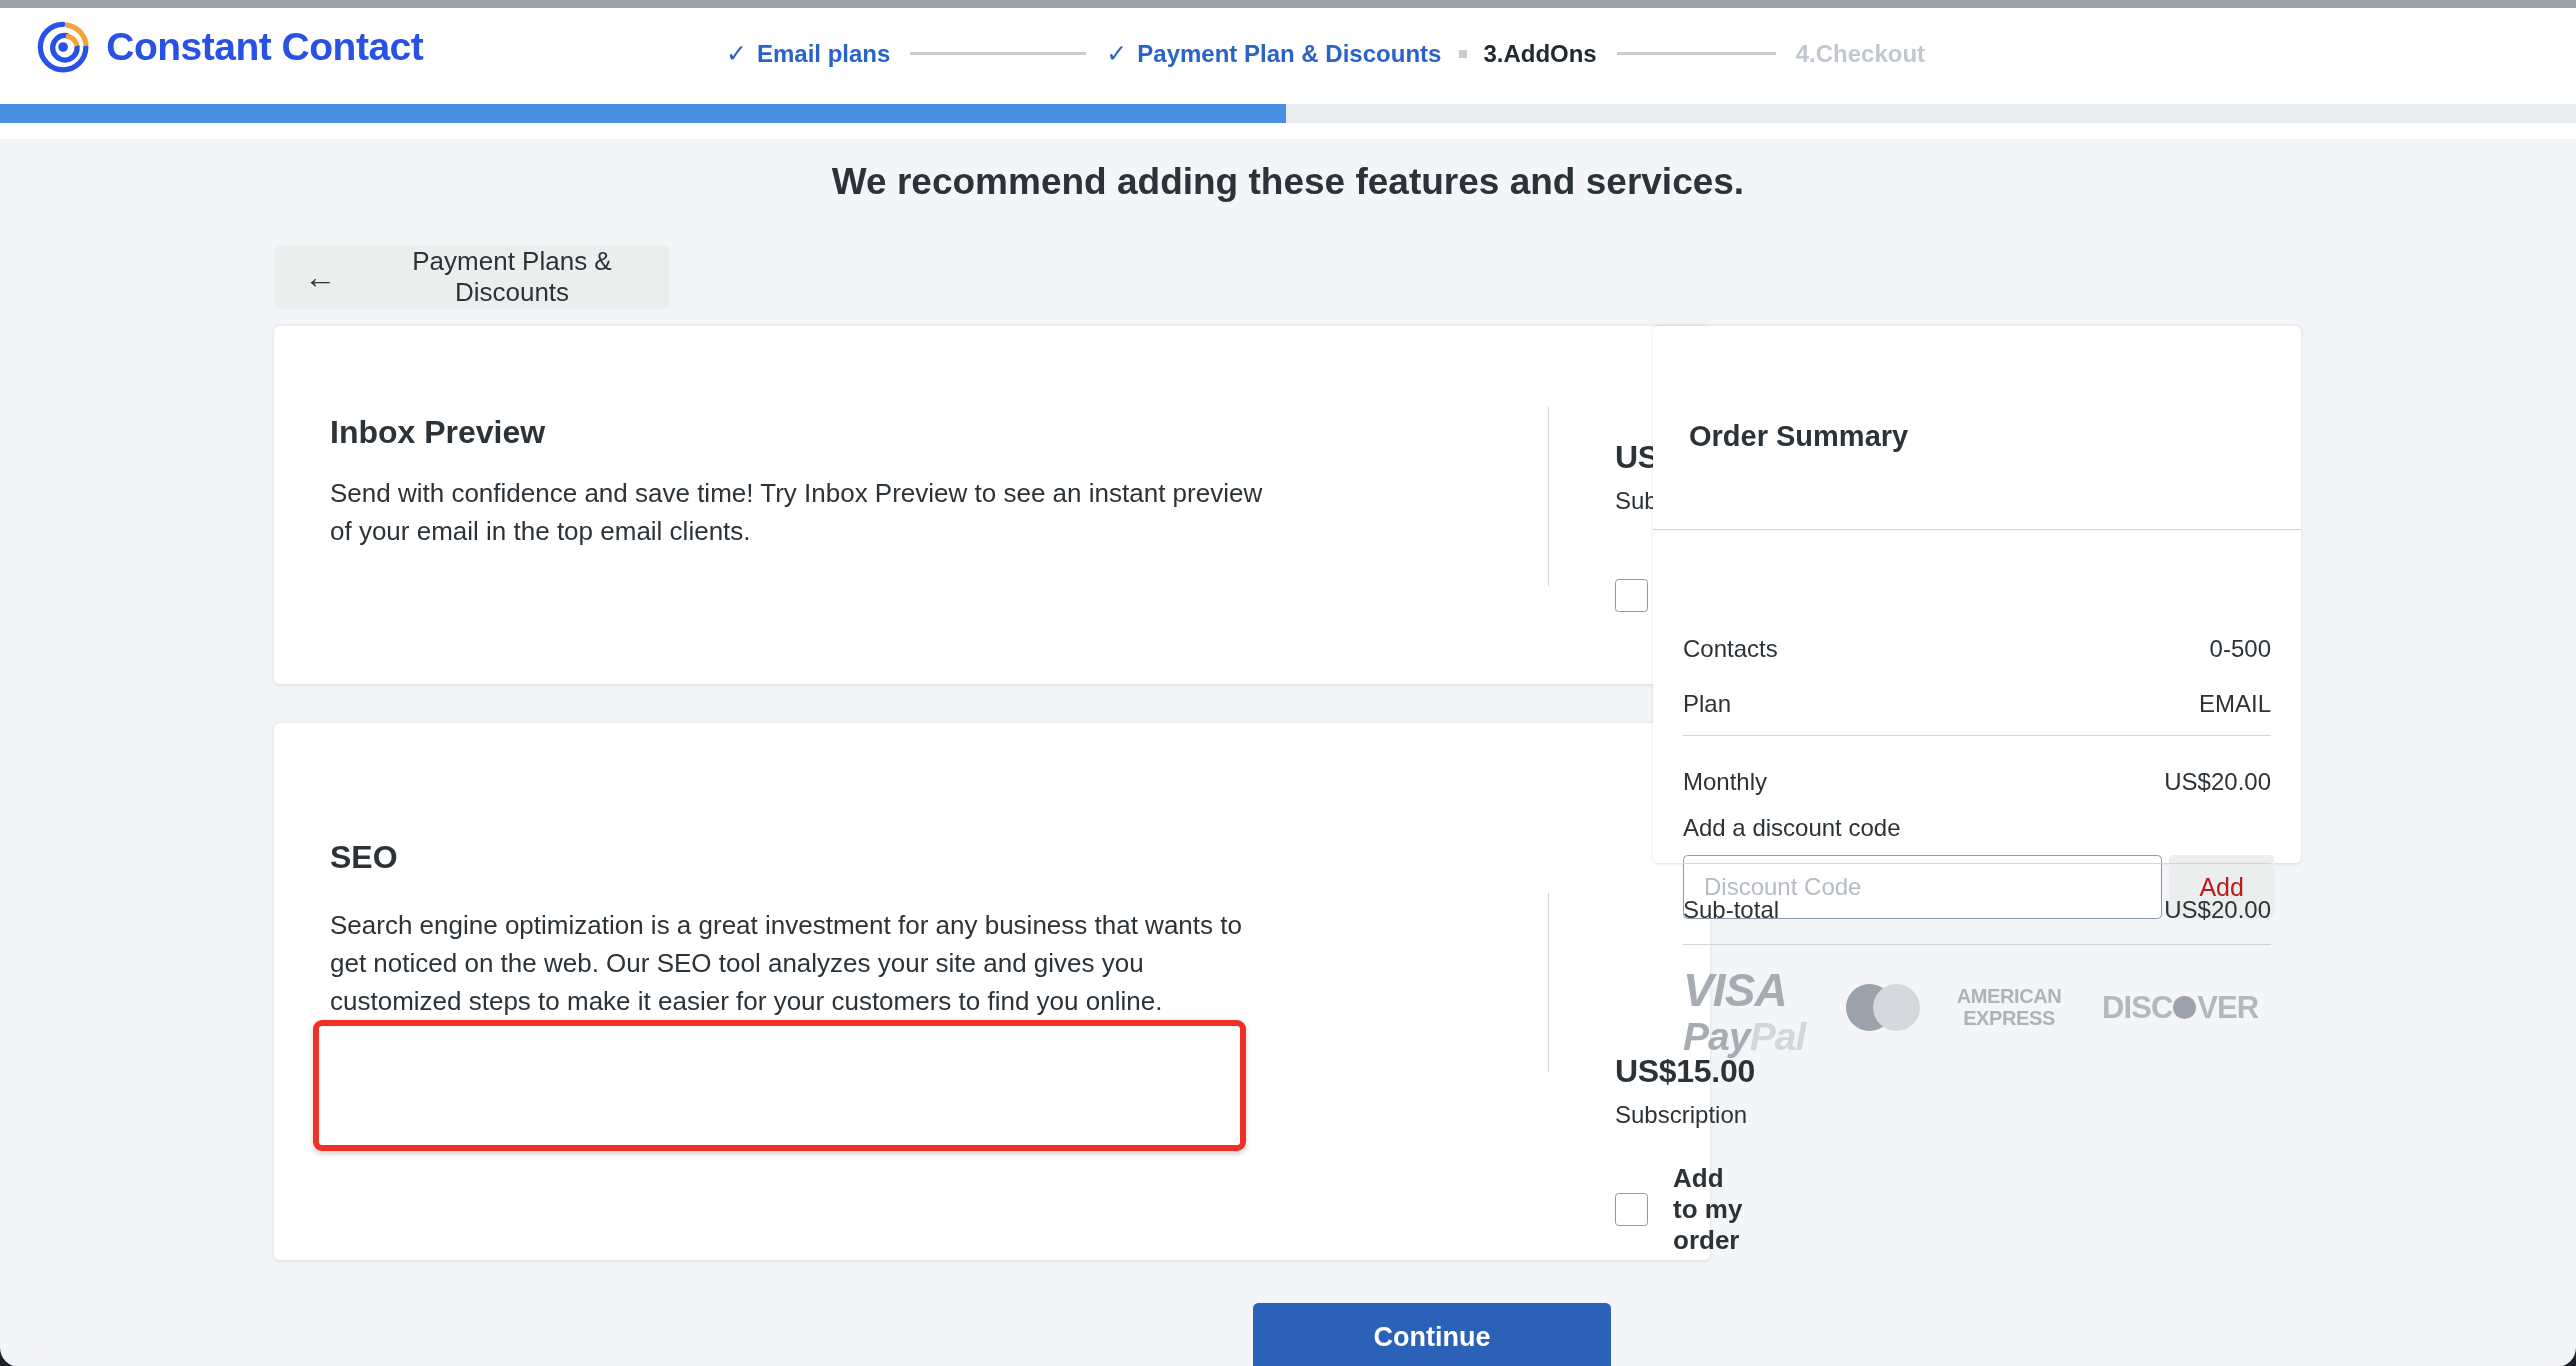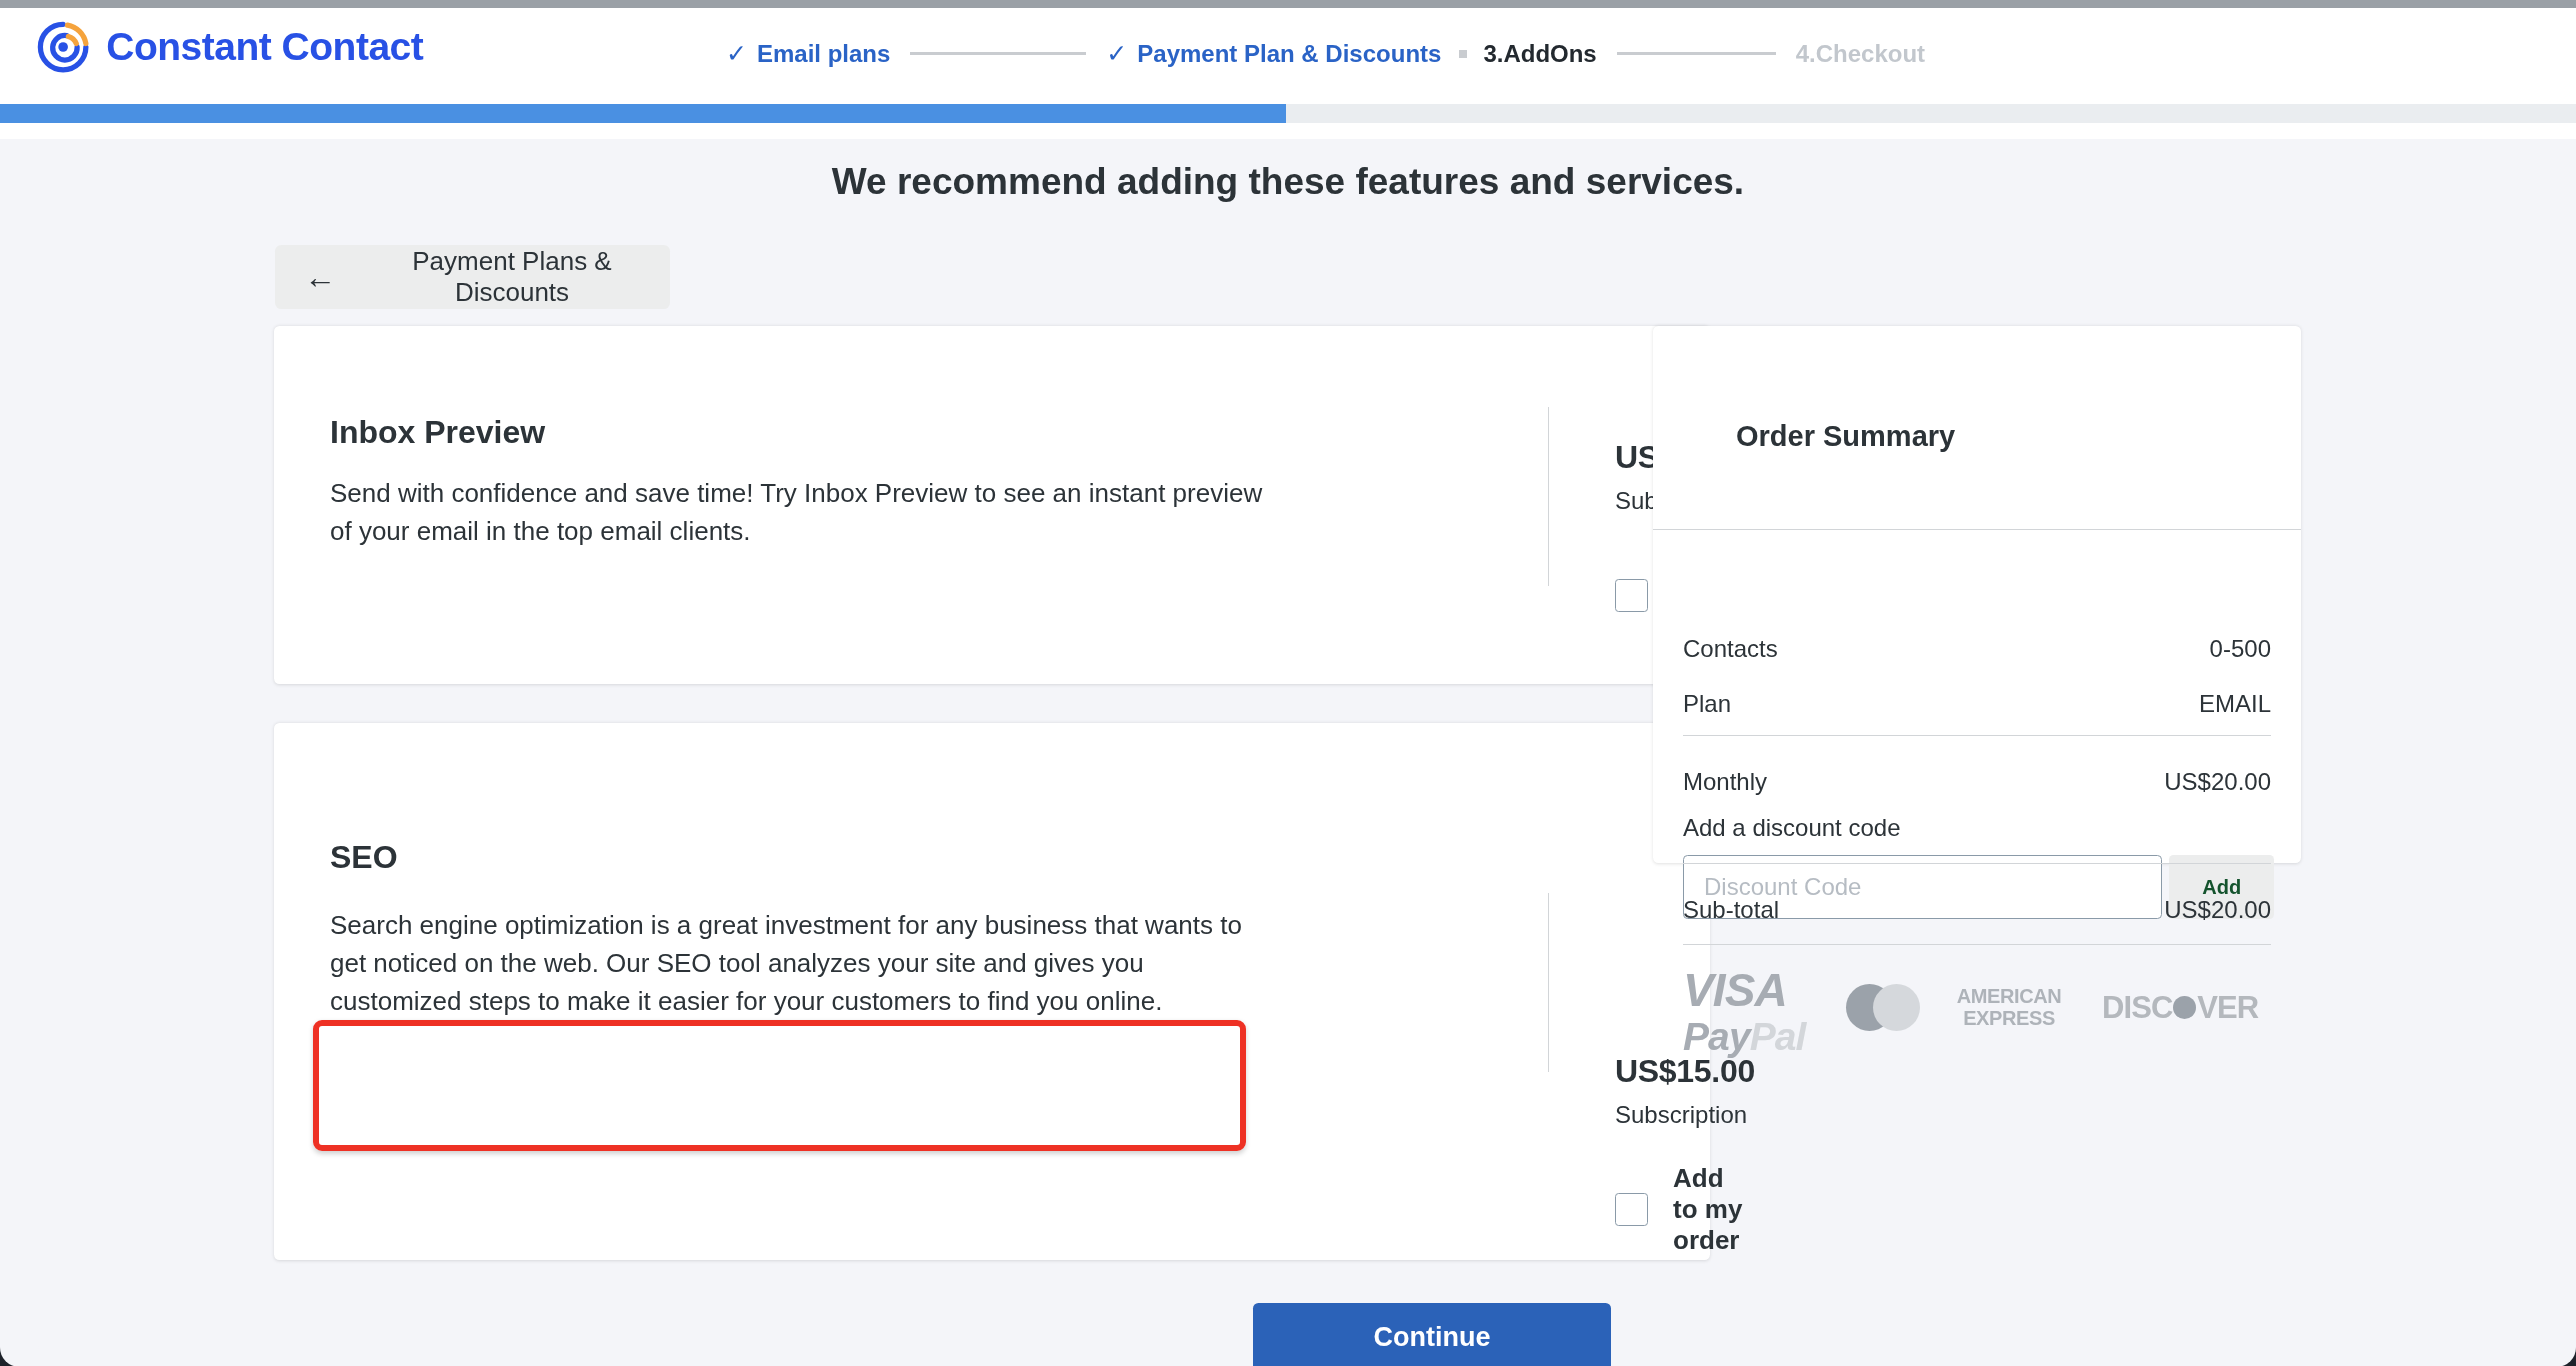--- a/index.html
+++ b/index.html
@@ -272,21 +272,20 @@
     border-radius: 5.4px;
     box-shadow: 0 0.9px 3.6px rgba(0,0,0,0.12);
   }
   .summary-title {
     position: absolute;
     left: 36px;
     top: 94px;
     font-size: 29px;
     font-weight: bold;
     color: #2c3338;
-    margin-left: 47px;
   }
   .summary-rule {
     position: absolute;
     left: 0;
     top: 203px;
     width: 648px;
     height: 0.9px;
     background: #d2d5d8;
   }
   .sum-row {
@@ -343,25 +342,24 @@
     outline: none;
   }
   .discount-input::placeholder { color: #b6bcc3; }
   .discount-add {
     width: 105px;
     height: 64px;
     margin-left: 7.2px;
     background: #eceded;
     border: none;
     border-radius: 4.5px;
-    font-size: 20px;
+    font-size: 25px;
     font-family: inherit;
-    color: #14532d;
+    color: #b91c1c;
     cursor: pointer;
-    font-weight: bold;
   }
 
   .card-logos {
     position: absolute;
     left: 30px;
     top: 641px;
     width: 591px;
     height: 81px;
     display: flex;
     align-items: center;

